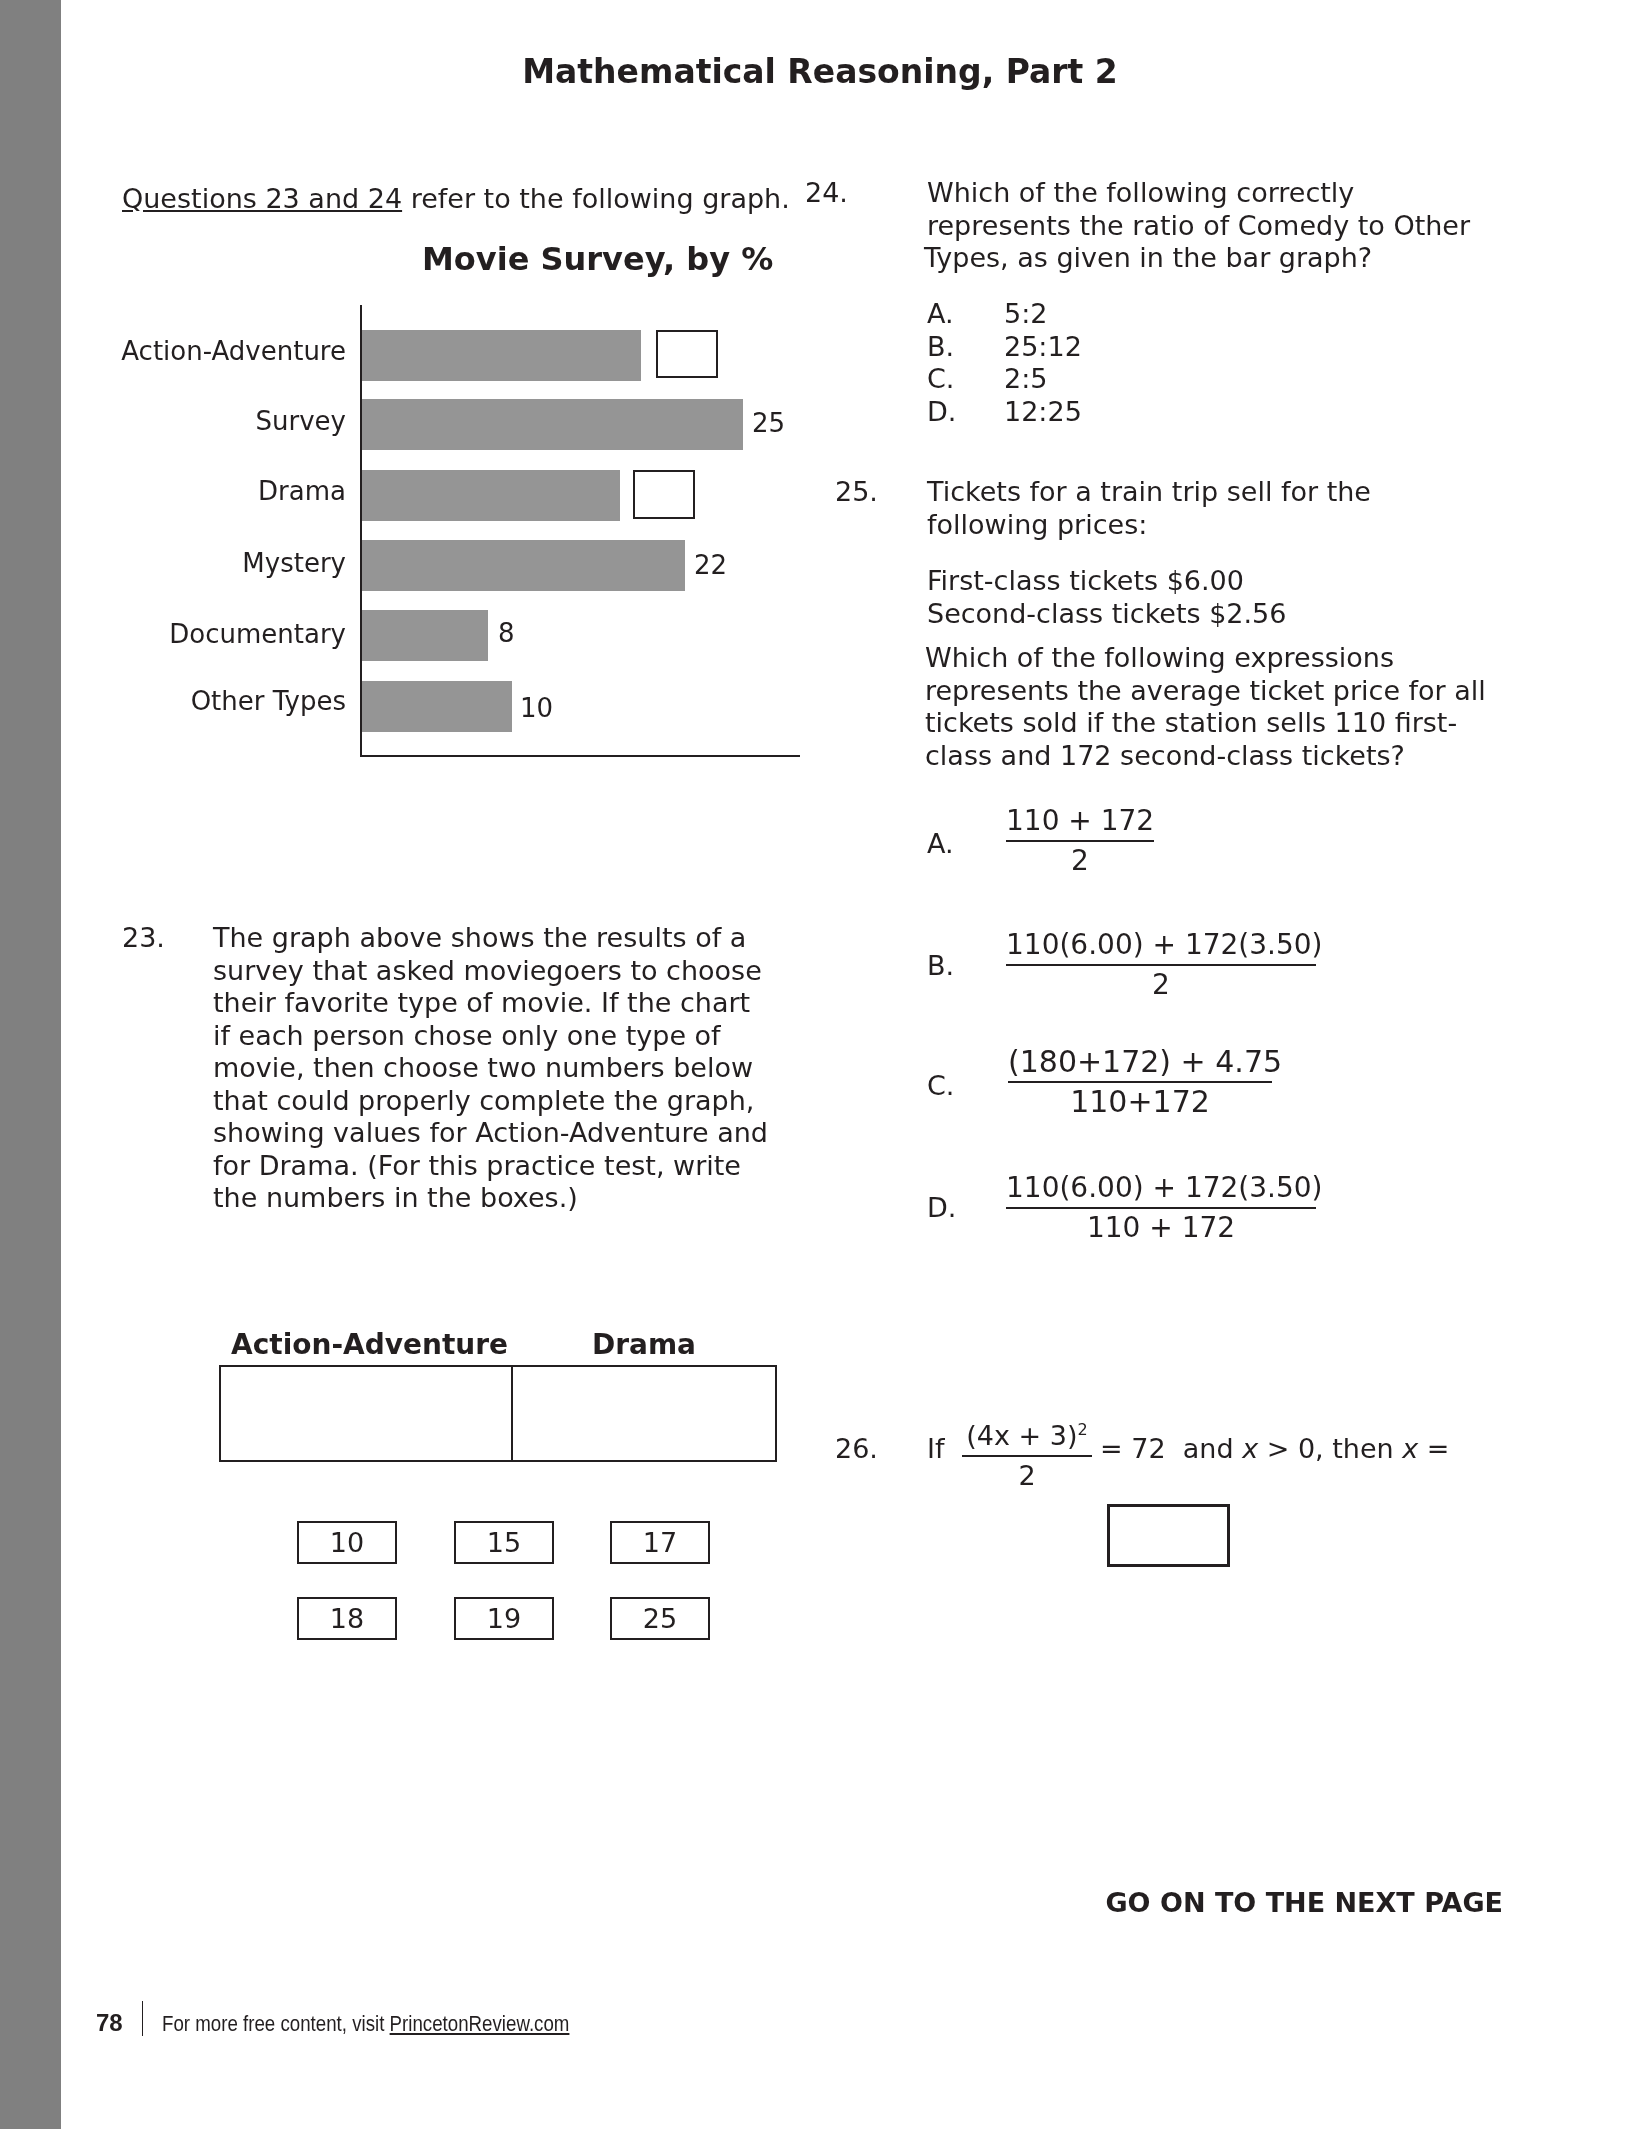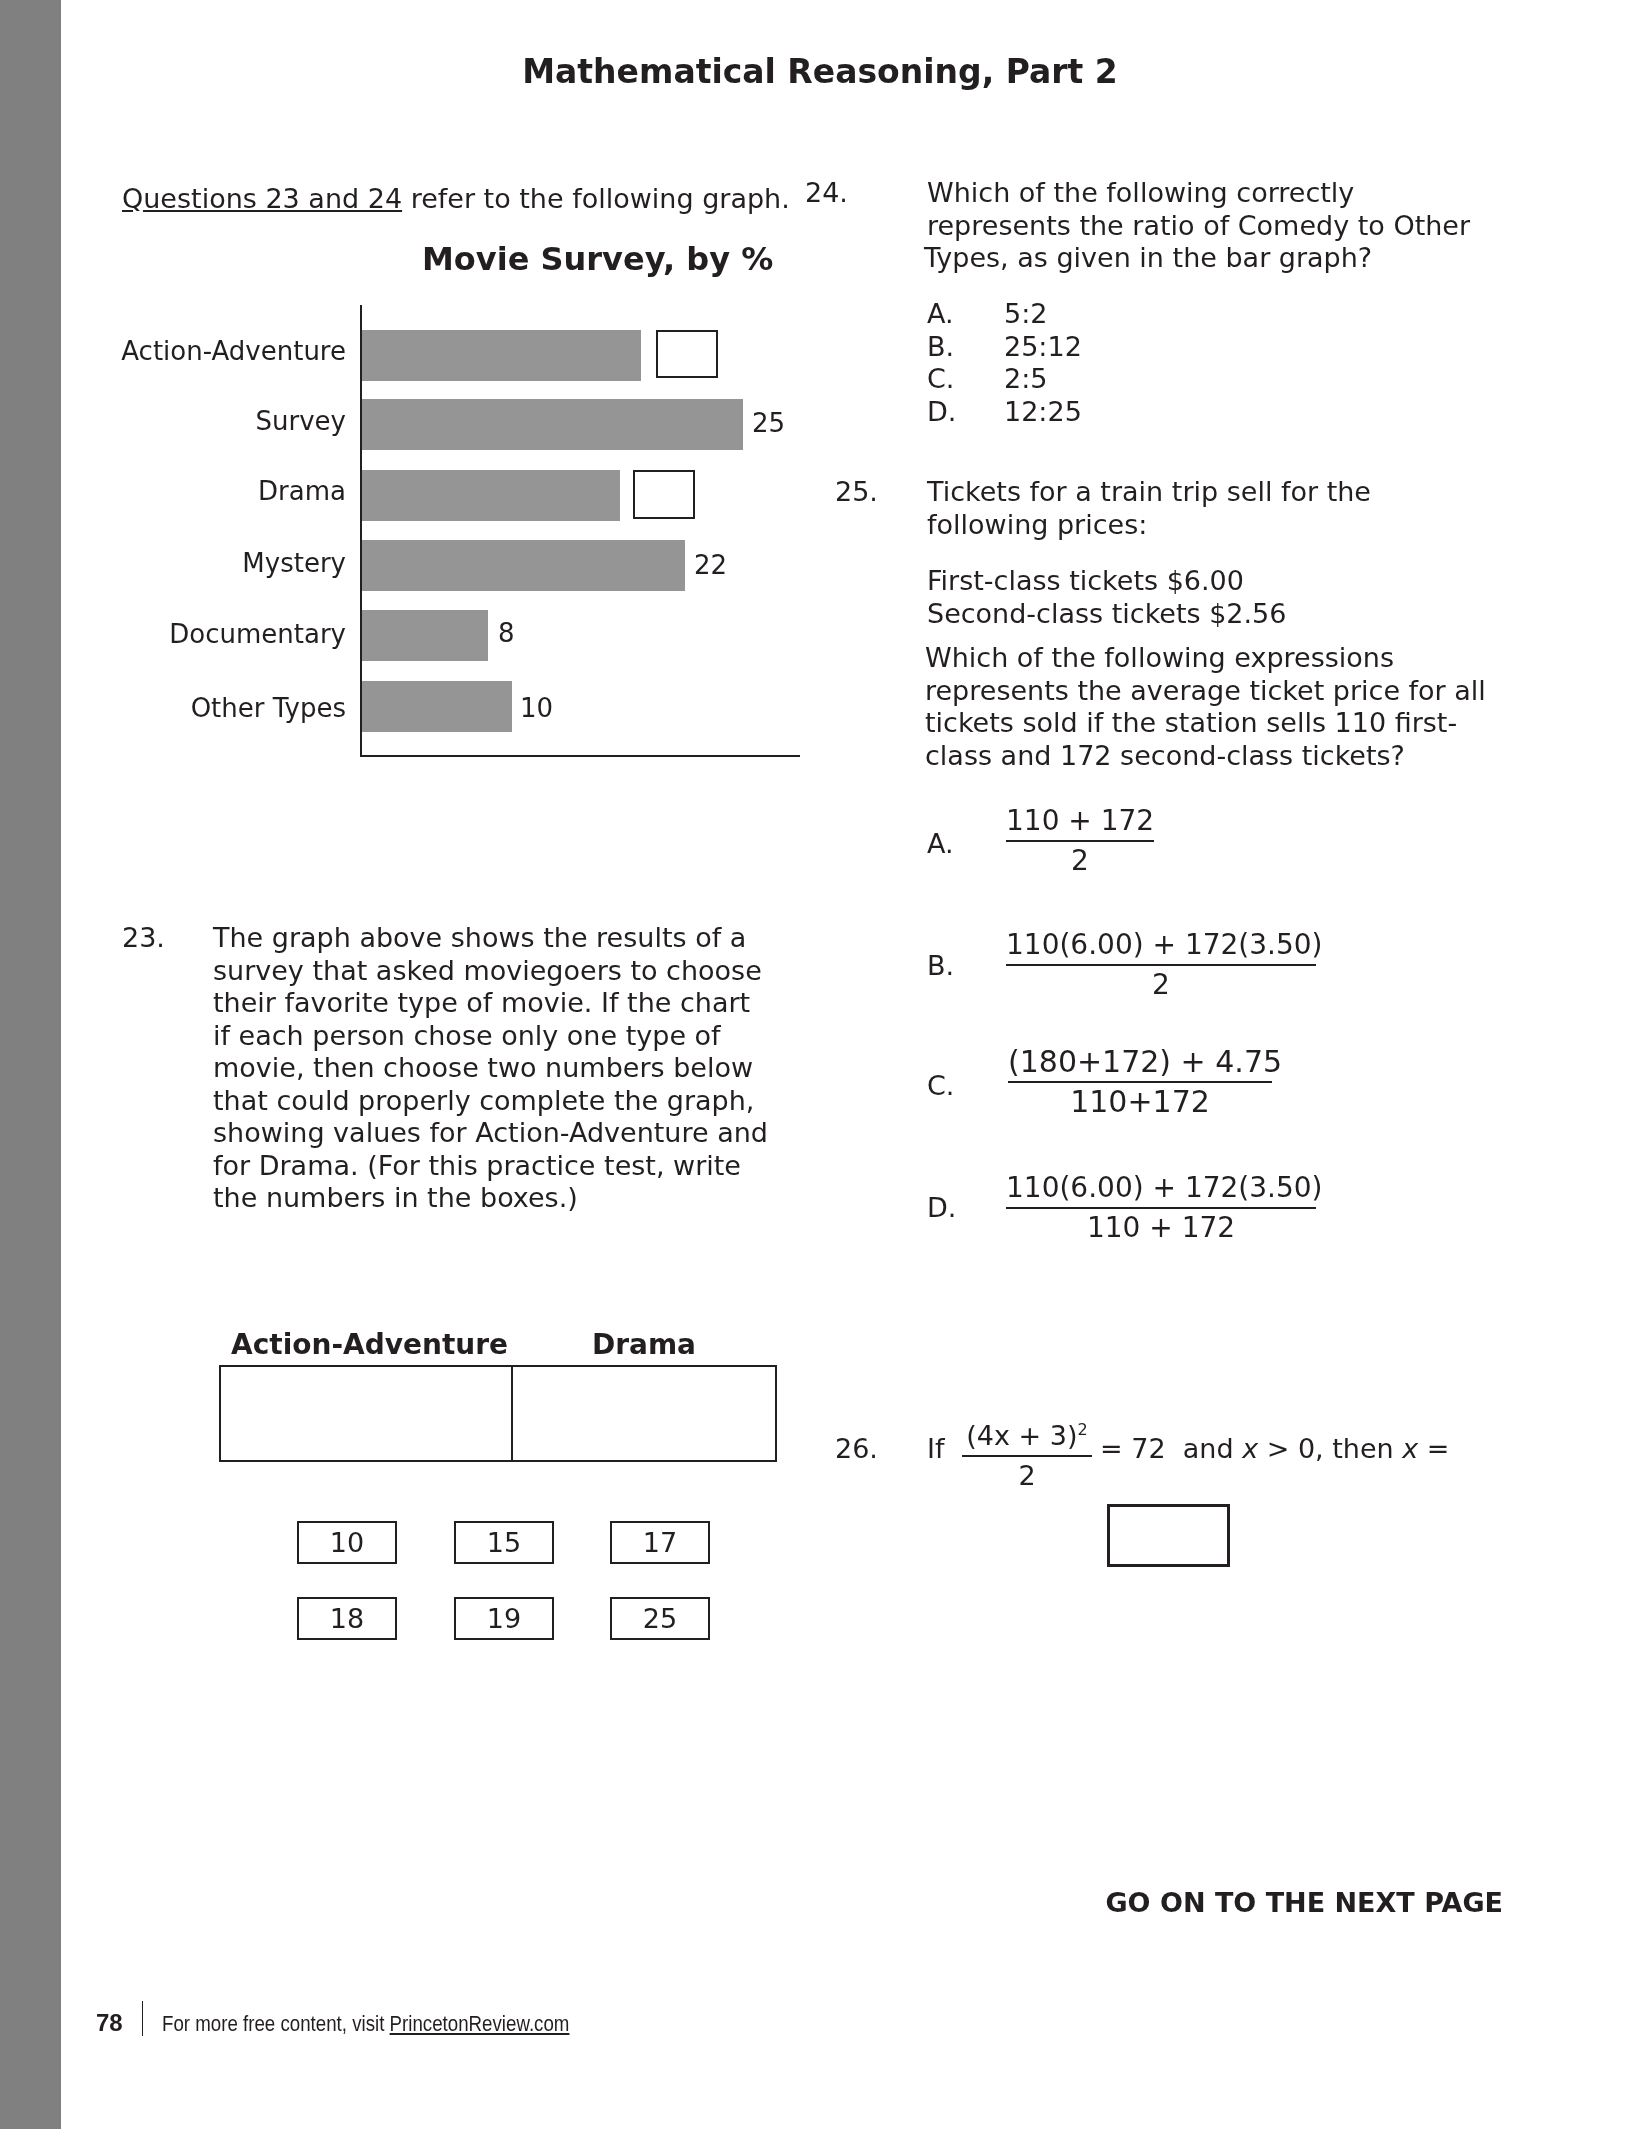--- a/index.html
+++ b/index.html
@@ -63,21 +63,21 @@
 <div class="abs blank-box" style="left:633px;top:470px;width:62px;height:49px;"></div>
 
 <div class="abs cat" style="top:548px;">Mystery</div>
 <div class="abs bar" style="top:540px;width:323px;"></div>
 <div class="abs val" style="left:694px;top:550px;">22</div>
 
 <div class="abs cat" style="top:619px;">Documentary</div>
 <div class="abs bar" style="top:610px;width:126px;"></div>
 <div class="abs val" style="left:498px;top:618px;">8</div>
 
-<div class="abs cat" style="top:686px;margin-top:7px;">Other Types</div>
+<div class="abs cat" style="top:686px;">Other Types</div>
 <div class="abs bar" style="top:681px;width:150px;"></div>
 <div class="abs val" style="left:520px;top:693px;">10</div>
 
 <div class="abs qnum" style="left:122px;top:922px;">23.</div>
 <div class="abs t" style="left:213px;top:922px;">
   <div>The graph above shows the results of a</div>
   <div>survey that asked moviegoers to choose</div>
   <div>their favorite type of movie. If the chart</div>
   <div>if each person chose only one type of</div>
   <div>movie, then choose two numbers below</div>

